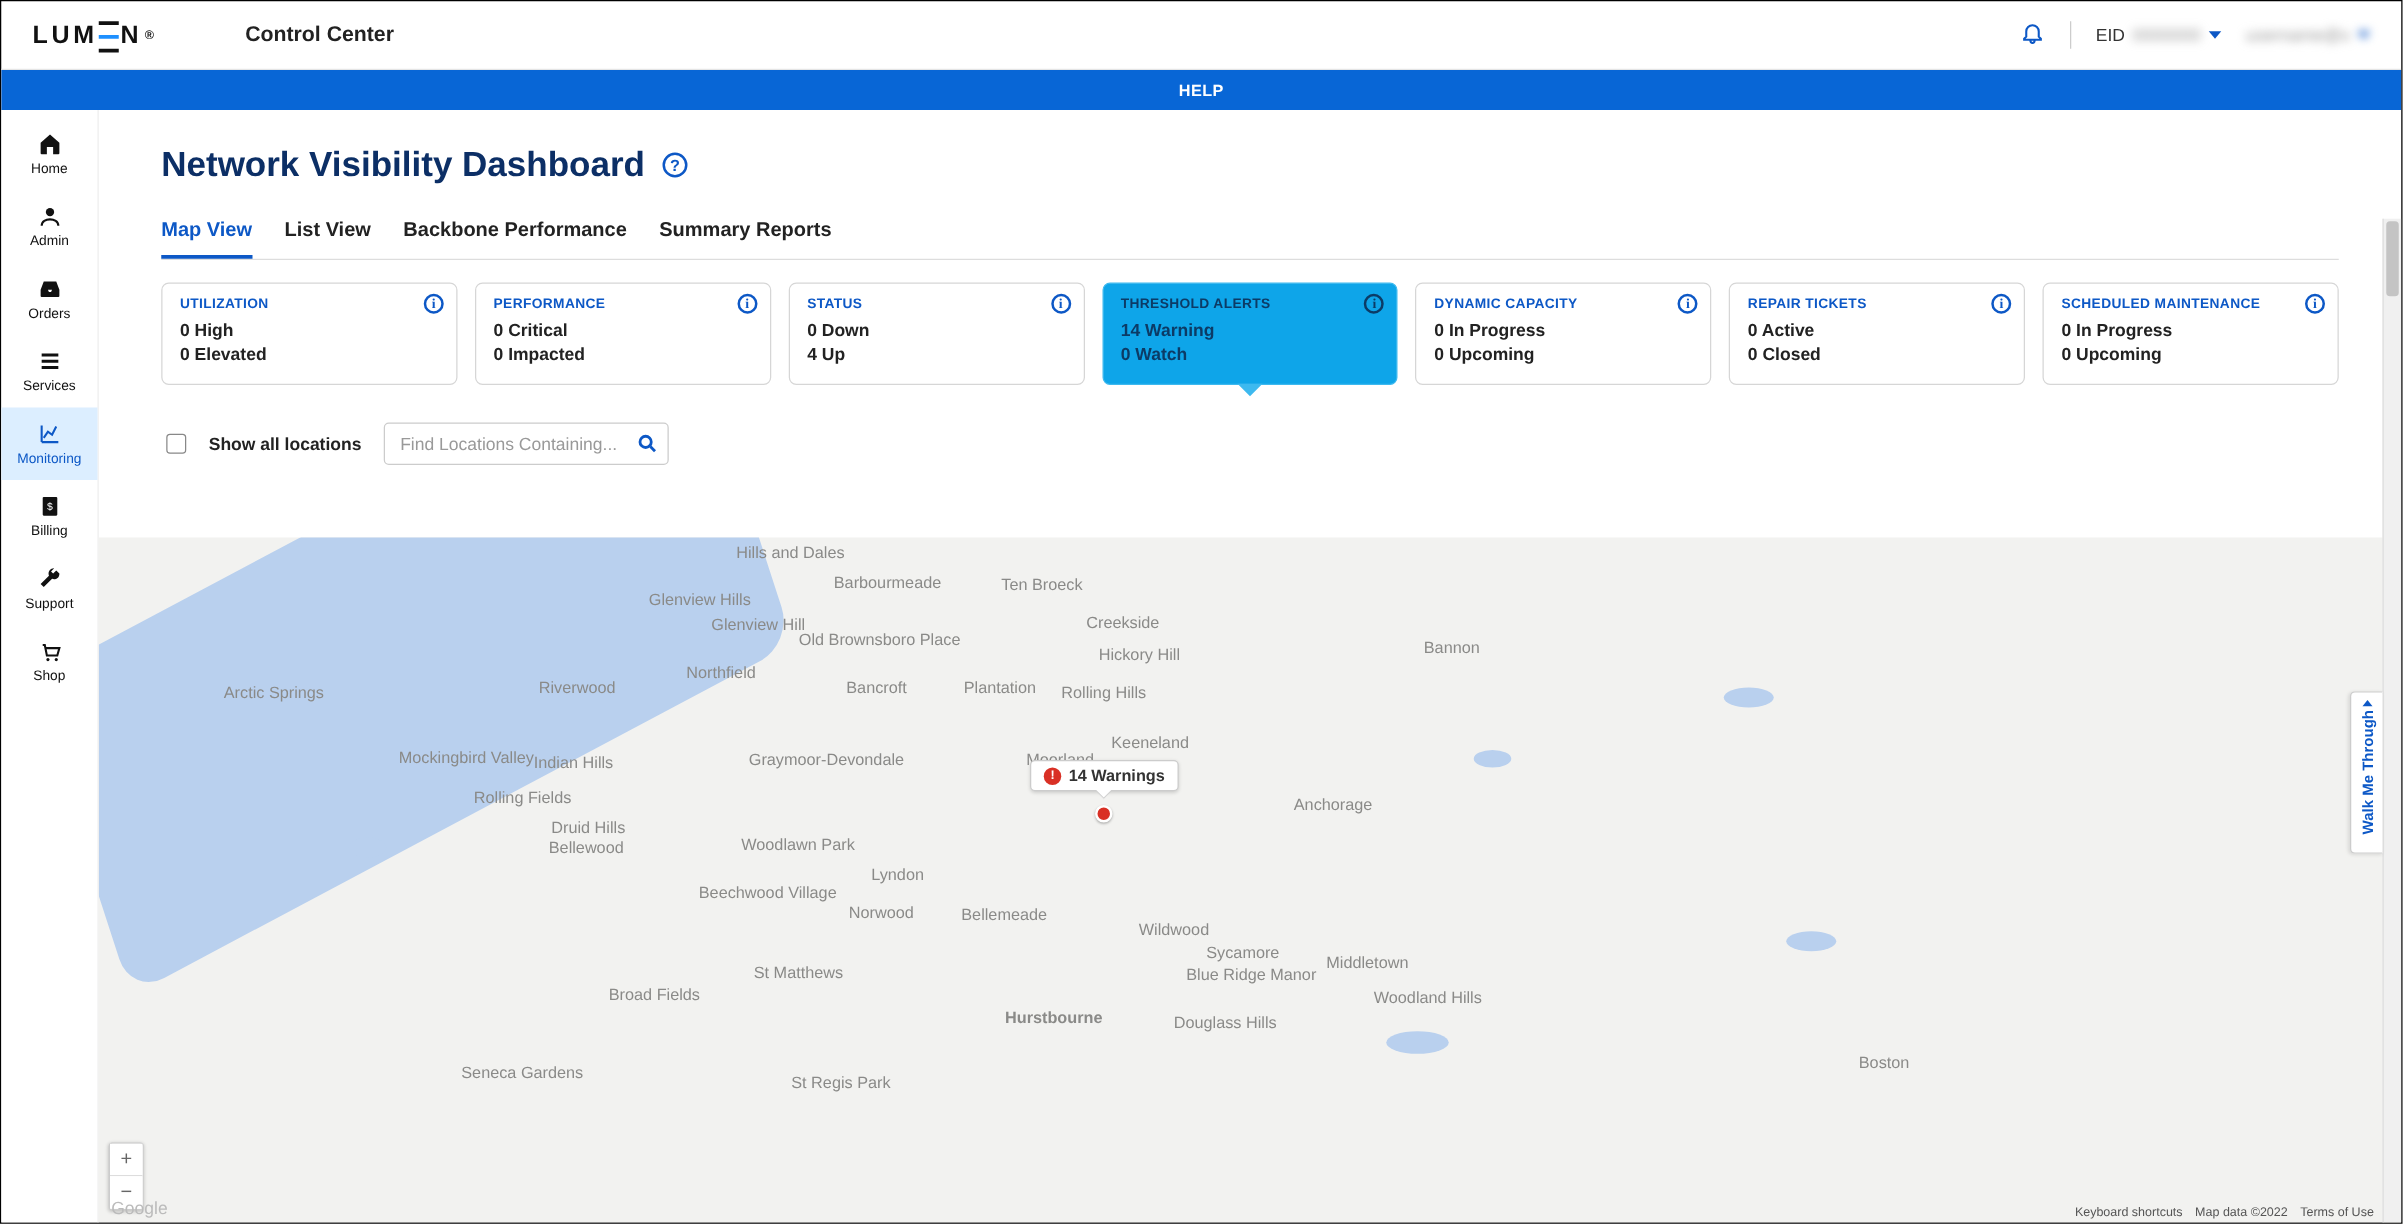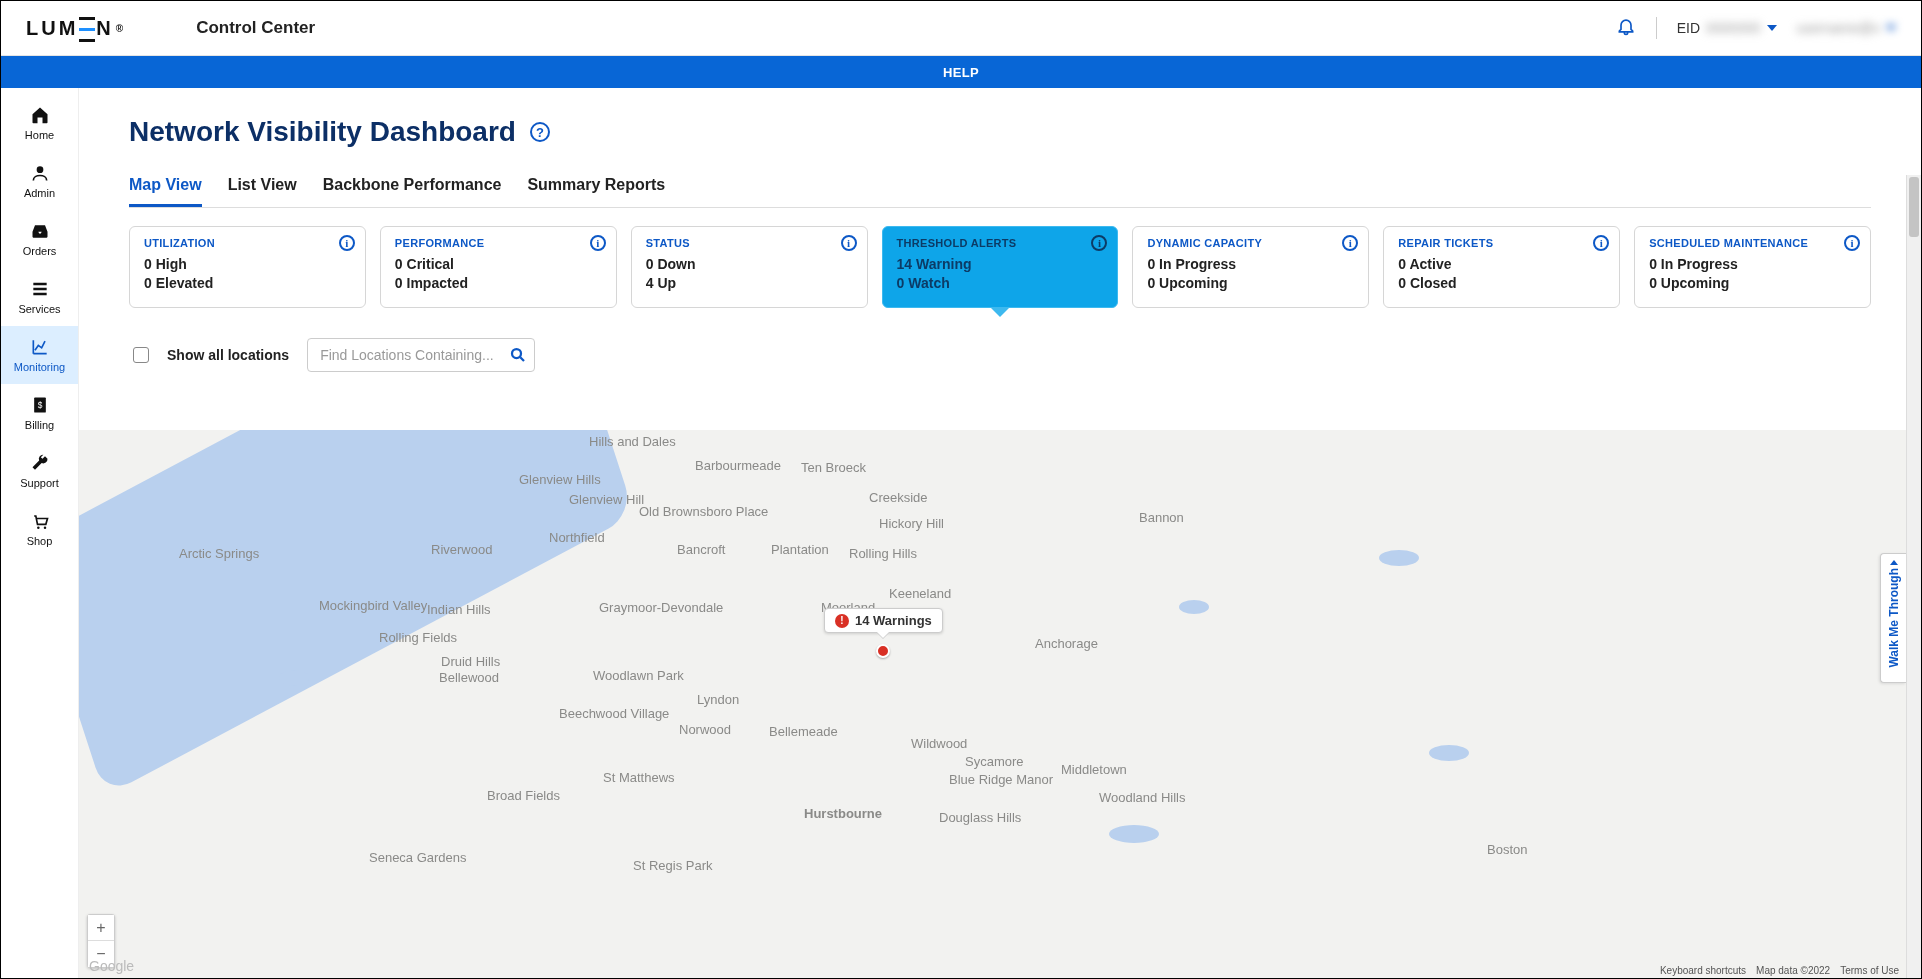--- a/index.html
+++ b/index.html
@@ -579,21 +579,21 @@
     <div class="map">
       <div class="river"></div>
       <div class="lake" style="left:200px;top:240px;width:30px;height:16px;"></div>
       <div class="lake" style="left:1030px;top:395px;width:50px;height:18px;"></div>
       <div class="lake" style="left:1100px;top:170px;width:30px;height:14px;"></div>
       <div class="lake" style="left:1300px;top:120px;width:40px;height:16px;"></div>
       <div class="lake" style="left:1350px;top:315px;width:40px;height:16px;"></div>
 
       <div id="city-layer">
           <div class="city" style="left: 510px; top: 4px;">Hills and Dales</div>
-          <div class="city" style="left: 616px; top: 28px;">Barbourmeade</div>
+          <div class="city" style="left: 588px; top: 28px;">Barbourmeade</div>
           <div class="city" style="left: 722px; top: 30px;">Ten Broeck</div>
           <div class="city" style="left: 440px; top: 42px;">Glenview Hills</div>
           <div class="city" style="left: 490px; top: 62px;">Glenview Hill</div>
           <div class="city" style="left: 560px; top: 74px;">Old Brownsboro Place</div>
           <div class="city" style="left: 790px; top: 60px;">Creekside</div>
           <div class="city" style="left: 1060px; top: 80px;">Bannon</div>
           <div class="city" style="left: 470px; top: 100px;">Northfield</div>
           <div class="city" style="left: 800px; top: 86px;">Hickory Hill</div>
           <div class="city" style="left: 100px; top: 116px;">Arctic Springs</div>
           <div class="city" style="left: 352px; top: 112px;">Riverwood</div>

